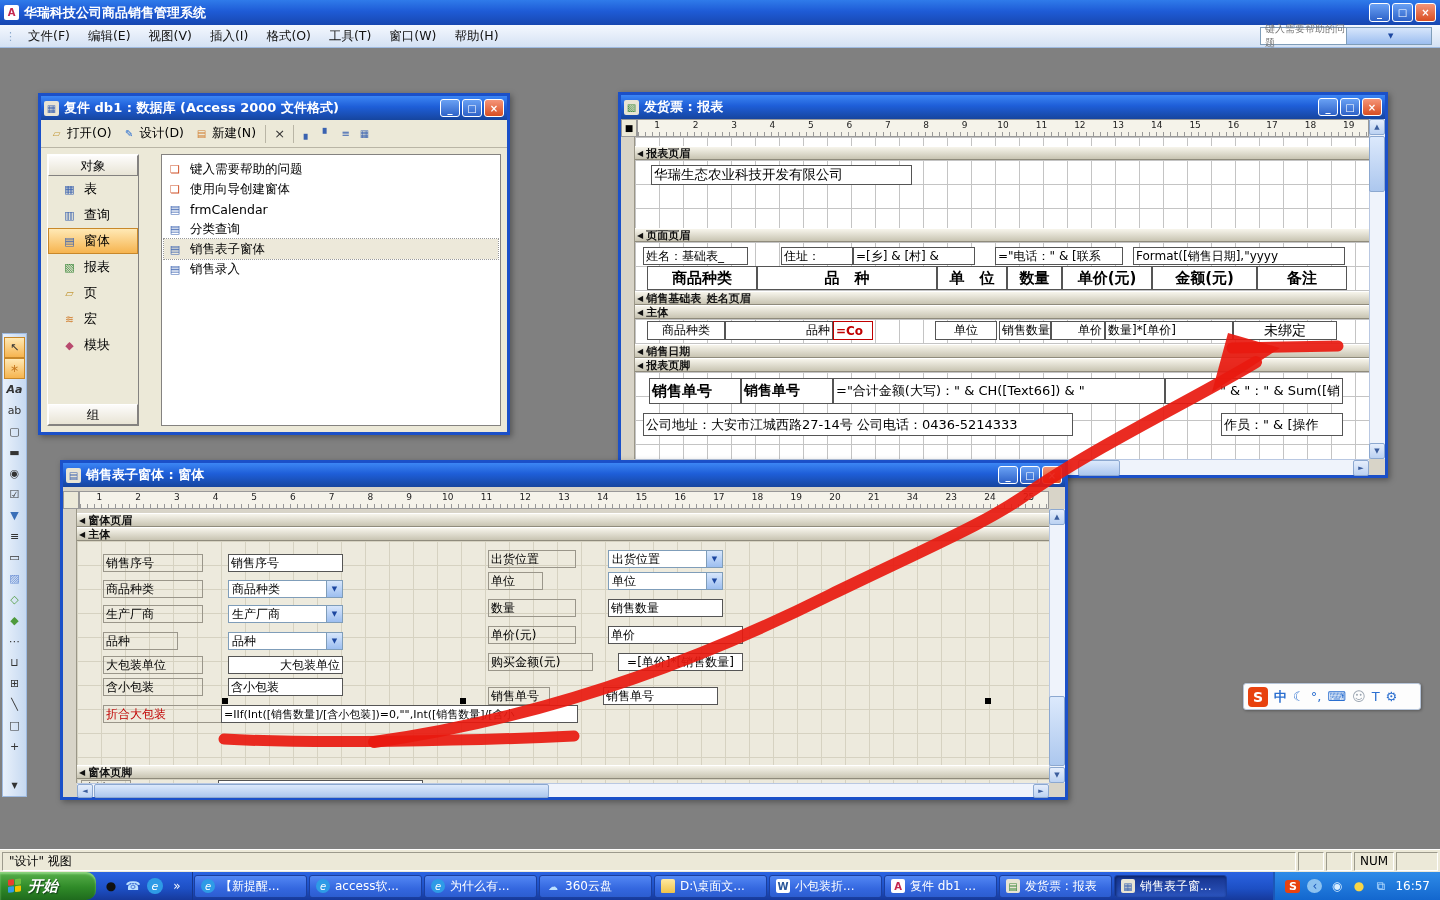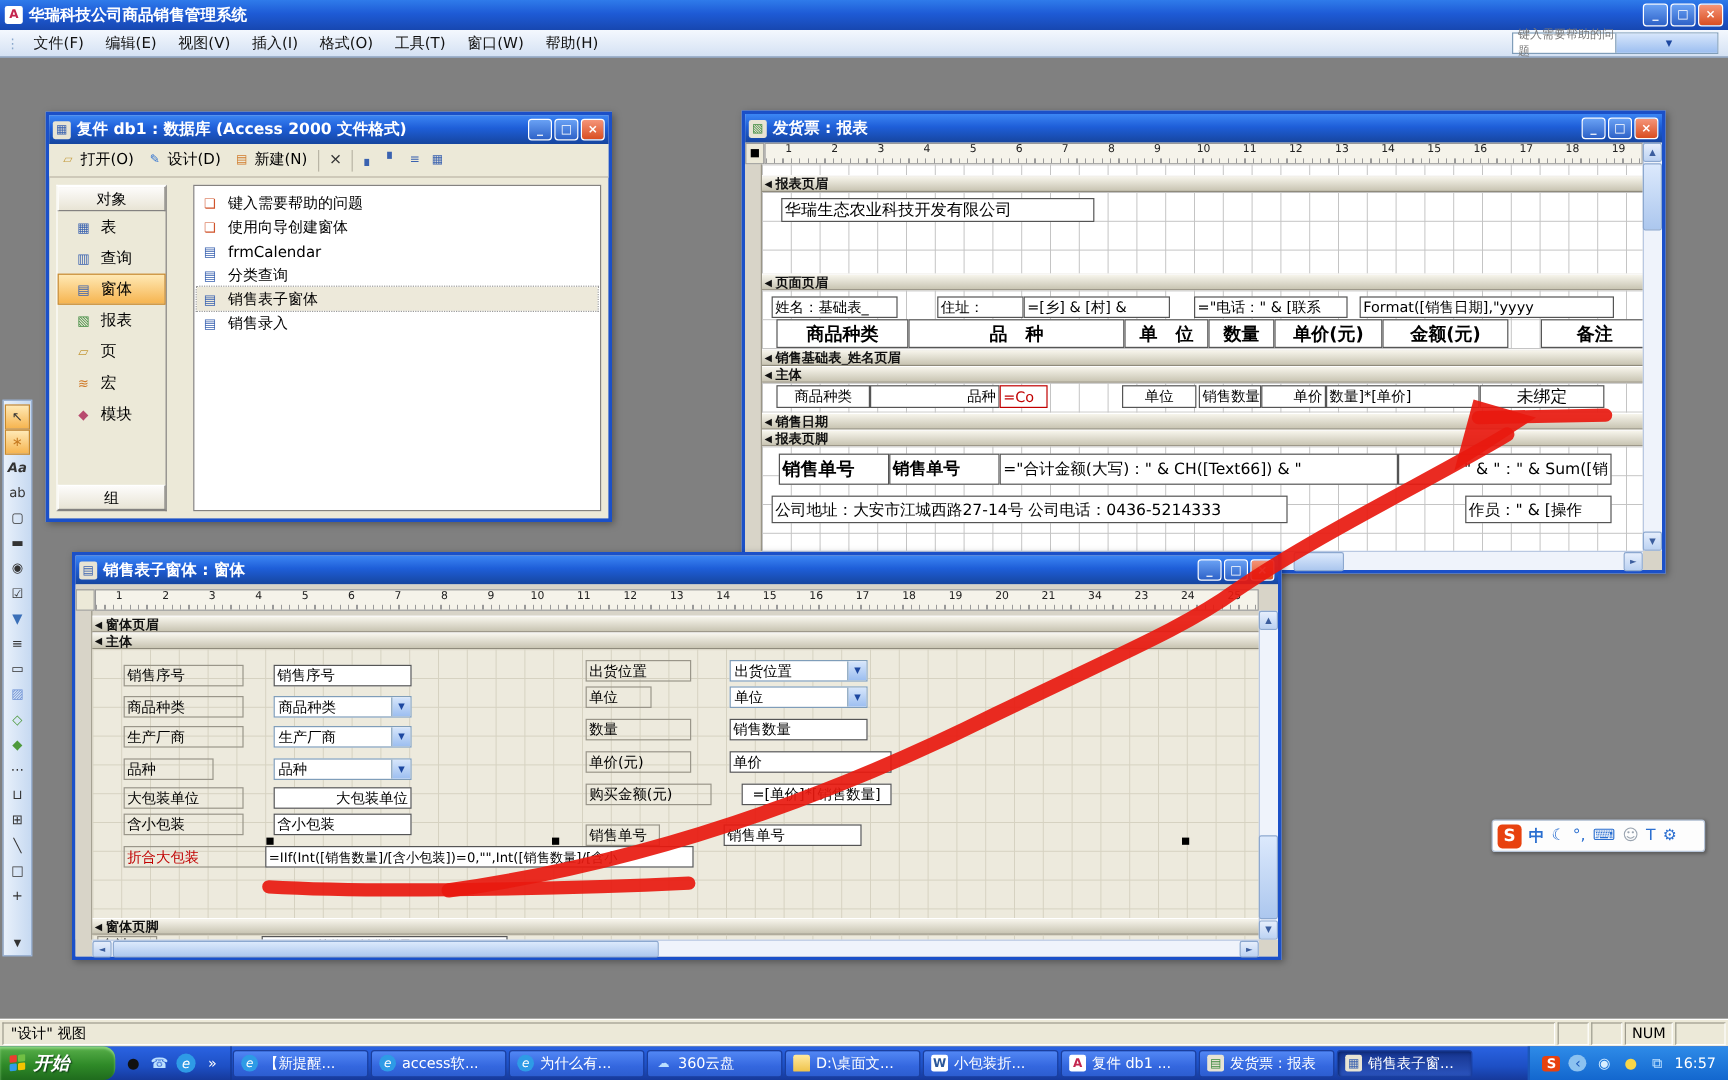--- a/index.html
+++ b/index.html
@@ -77,21 +77,21 @@
 #qlaunch{display:flex;align-items:center;gap:6px;padding:0 7px;border-right:1px solid #15368C;height:28px;}
 .qli{width:16px;height:16px;display:flex;align-items:center;justify-content:center;font-size:12px;border-radius:3px;}
 .tbtn{height:23px;margin:0 1px;background:linear-gradient(#5287F4,#3467DF 60%,#2C5DD0);border:1px solid #1B3F9E;border-radius:3px;color:#fff;font-size:12px;display:flex;align-items:center;gap:5px;padding:0 6px;width:113px;overflow:hidden;white-space:nowrap;}
 .tbtn.active{background:linear-gradient(#16348E,#2B54BE);box-shadow:inset 1px 1px 3px #0A2468;}
 .tico{width:14px;height:14px;flex:none;display:flex;align-items:center;justify-content:center;font-size:10px;border-radius:2px;}
 #tray{margin-left:auto;height:28px;background:linear-gradient(#2E8BE8,#1367CE);border-left:2px solid #1B57B8;display:flex;align-items:center;gap:7px;padding:0 10px;color:#fff;}
 .tri{font-size:12px;width:15px;text-align:center;}
 #clock{font-size:12px;color:#fff;}
 
 #anno{position:absolute;left:0;top:0;z-index:99;pointer-events:none;}
-.red{color:#C00000;}
+.red{color:#C00000;font-weight:bold;}
 </style>
 </head>
 <body>
 
 <div id="titlebar">
   <span class="appico" style="background:#fff;color:#C4264E;font-weight:bold;">A</span>
   <span>华瑞科技公司商品销售管理系统</span>
   <span class="wbtns">
     <span class="wbtn">_</span>
     <span class="wbtn">□</span>
@@ -287,21 +287,21 @@
       <div class="box" style="left:146px;top:5px;width:72px;height:18px;">住址：</div>
       <div class="box" style="left:218px;top:5px;width:122px;height:18px;">=[乡] &amp; [村] &amp;</div>
       <div class="box" style="left:360px;top:5px;width:128px;height:18px;">="电话：" &amp; [联系</div>
       <div class="box" style="left:498px;top:5px;width:212px;height:18px;">Format([销售日期],"yyyy</div>
       <div class="box" style="left:12px;top:24px;width:110px;height:24px;font-size:15px;font-weight:bold;justify-content:center;">商品种类</div>
       <div class="box" style="left:122px;top:24px;width:180px;height:24px;font-size:15px;font-weight:bold;justify-content:center;">品　种</div>
       <div class="box" style="left:302px;top:24px;width:70px;height:24px;font-size:15px;font-weight:bold;justify-content:center;">单　位</div>
       <div class="box" style="left:372px;top:24px;width:55px;height:24px;font-size:15px;font-weight:bold;justify-content:center;">数量</div>
       <div class="box" style="left:427px;top:24px;width:90px;height:24px;font-size:15px;font-weight:bold;justify-content:center;">单价(元)</div>
       <div class="box" style="left:517px;top:24px;width:105px;height:24px;font-size:15px;font-weight:bold;justify-content:center;">金额(元)</div>
-      <div class="box" style="left:622px;top:24px;width:90px;height:24px;font-size:15px;font-weight:bold;justify-content:center;margin-left:27px;">备注</div>
+      <div class="box" style="left:622px;top:24px;width:90px;height:24px;font-size:15px;font-weight:bold;justify-content:center;">备注</div>
     </div>
     <div class="secbar" style="top:172px;">
         <span class="secarrow">◀</span>
         <span>销售基础表_姓名页眉</span>
       </div>
     <div class="secbar" style="top:186px;">
         <span class="secarrow">◀</span>
         <span>主体</span>
       </div>
     <div class="area gridW" style="top:200px;height:25px;">

